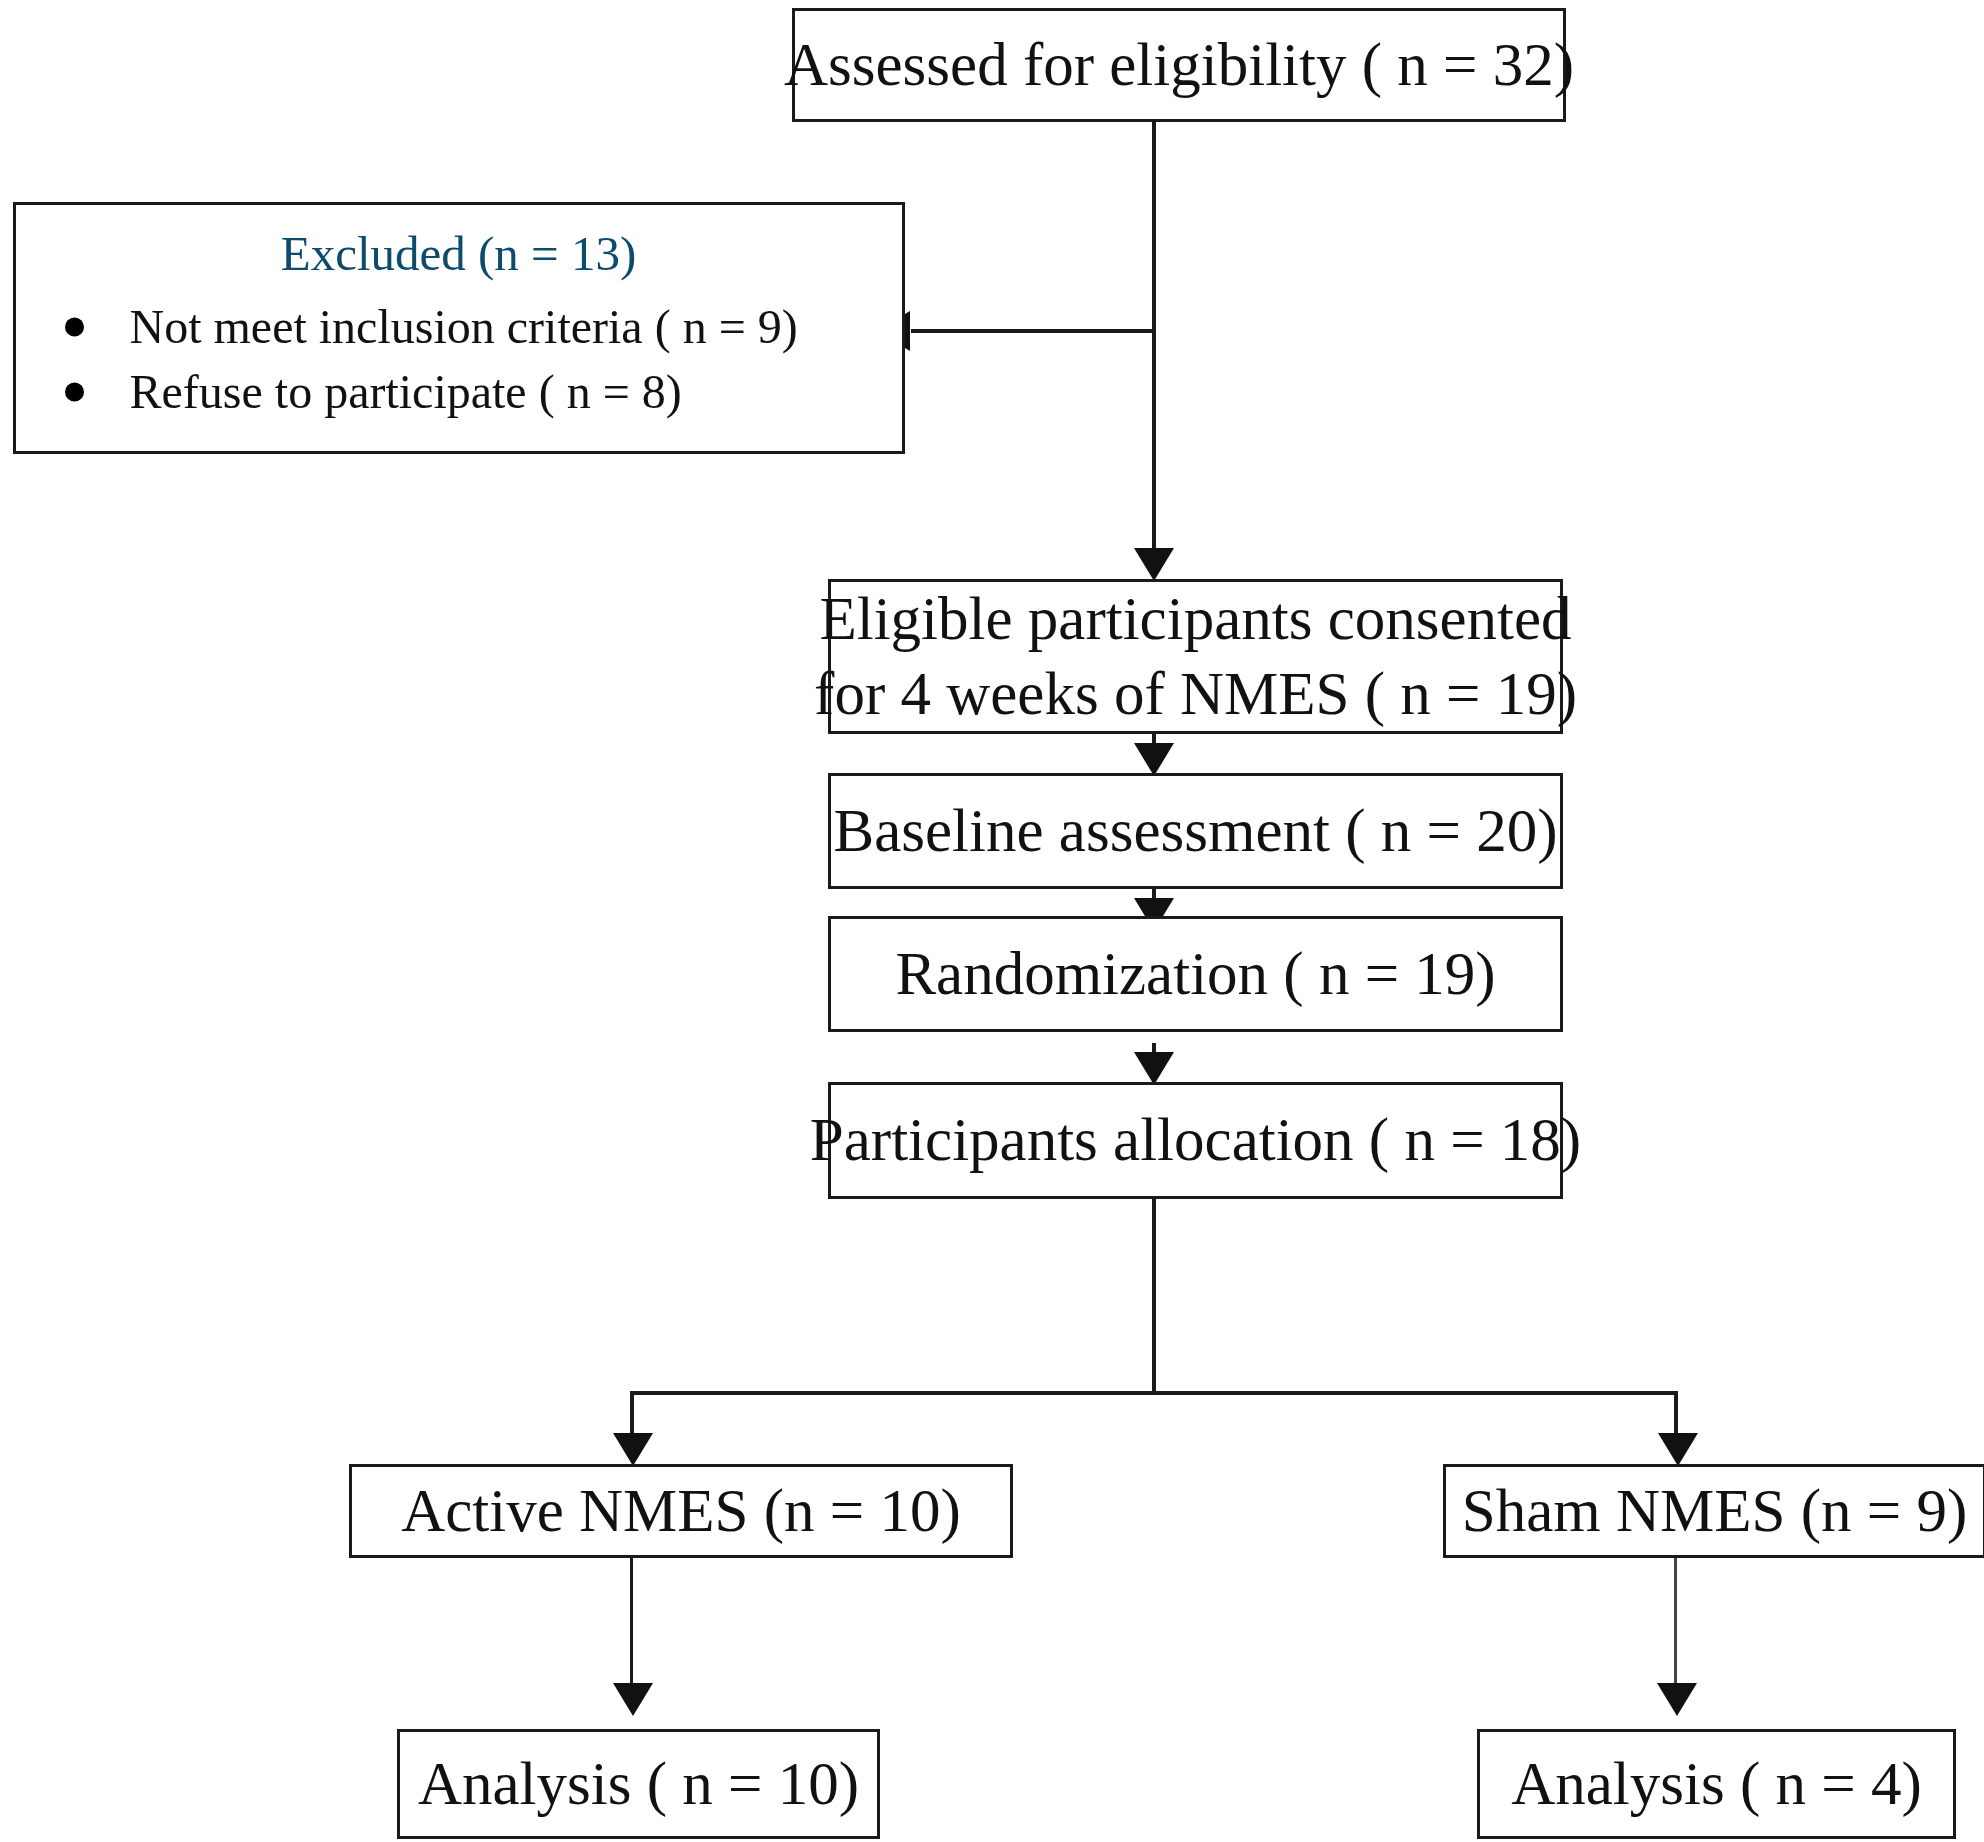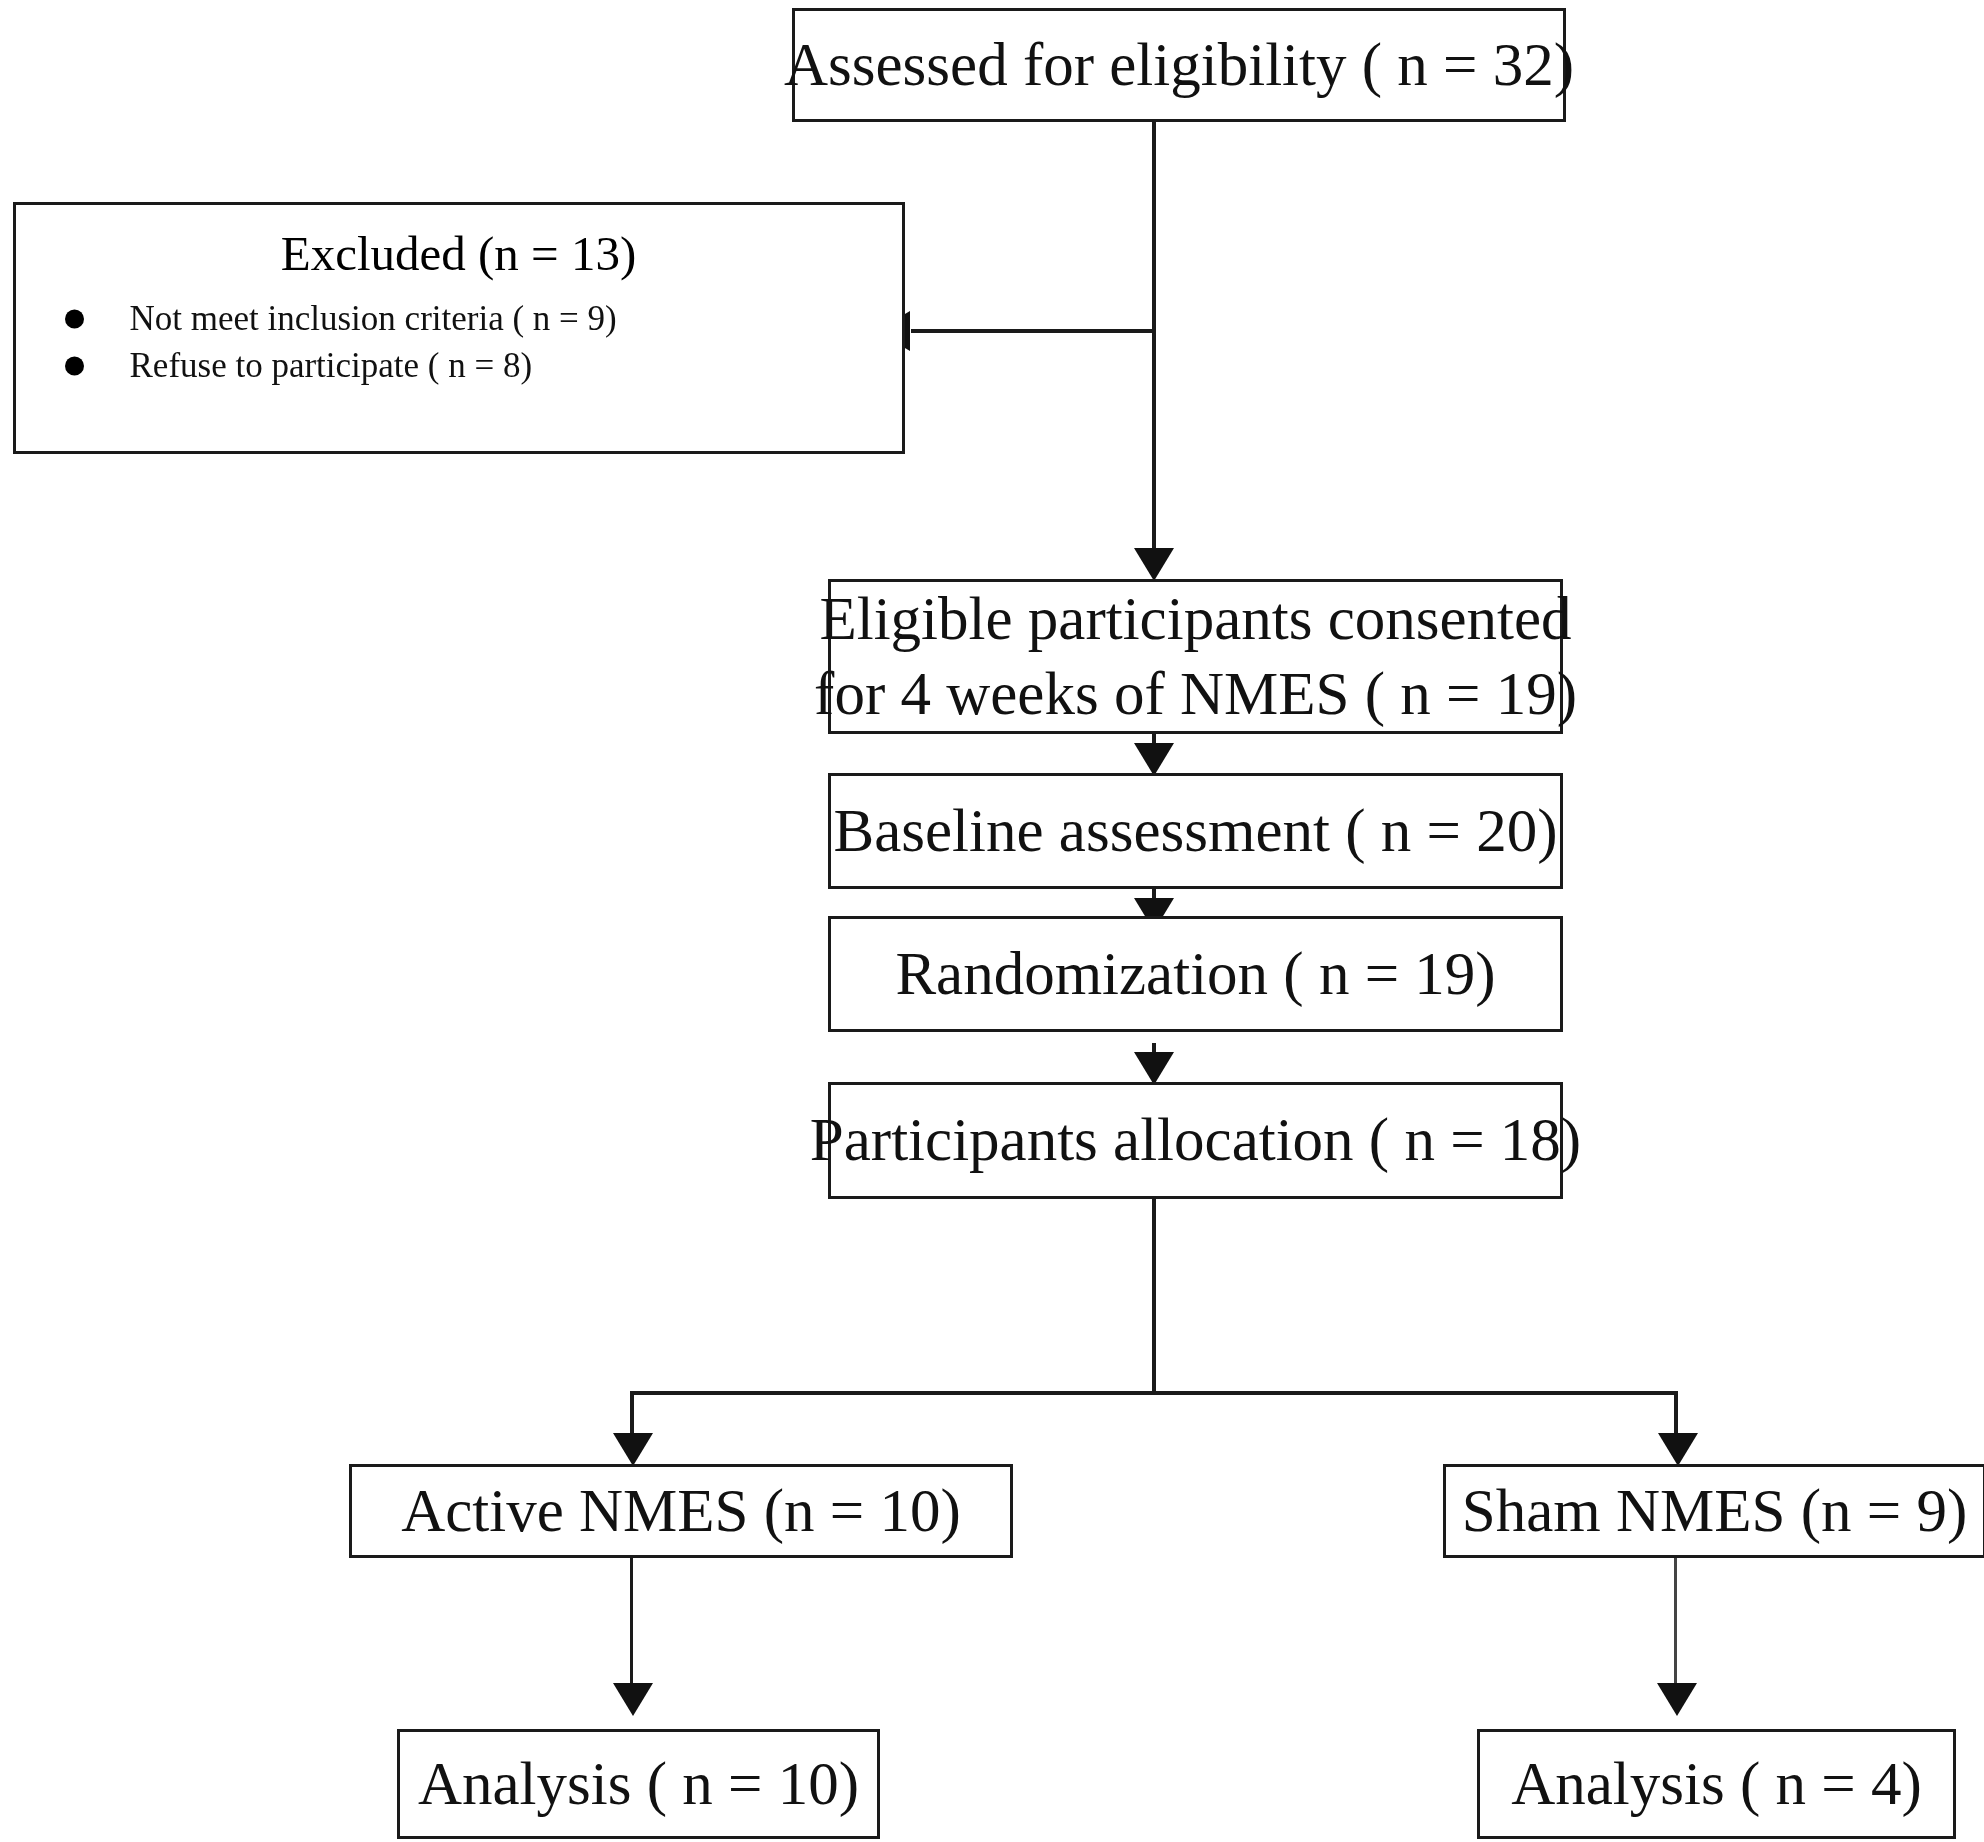--- a/index.html
+++ b/index.html
@@ -41,36 +41,36 @@
   #n-baseline   { left: 828px; top: 773px;  width: 735px;  height: 116px; }
   #n-random     { left: 828px; top: 916px; width: 735px;  height: 116px; }
   #n-alloc      { left: 828px; top: 1082px; width: 735px;  height: 117px; }
   #n-active     { left: 349px;  top: 1464px; width: 664px;  height: 94px; }
   #n-sham       { left: 1443px; top: 1464px; width: 543px;  height: 94px; }
   #n-analysis-a { left: 397px;  top: 1729px; width: 483px;  height: 110px; }
   #n-analysis-s { left: 1477px; top: 1729px; width: 479px;  height: 110px; }
 
   
   .exc-title {
-    color: #000000;
+    color: #0c4a6e;
     font-size: 49px;
     line-height: 1.2;
     text-align: center;
     width: 100%;
     margin-bottom: 11px;
   }
   .exc-list {
     list-style: none;
     margin: 0;
     padding: 0 0 0 45px;
   }
   .exc-list li {
     position: relative;
     color: #111111;
-    font-size: 35px;
+    font-size: 48px;
     line-height: 1.35;
     white-space: nowrap;
     padding-left: 69px;
   }
   .exc-bullet {
     position: absolute;
     left: 4.7px;
     top: 50%;
     transform: translateY(-50%);
     width: 19px;

